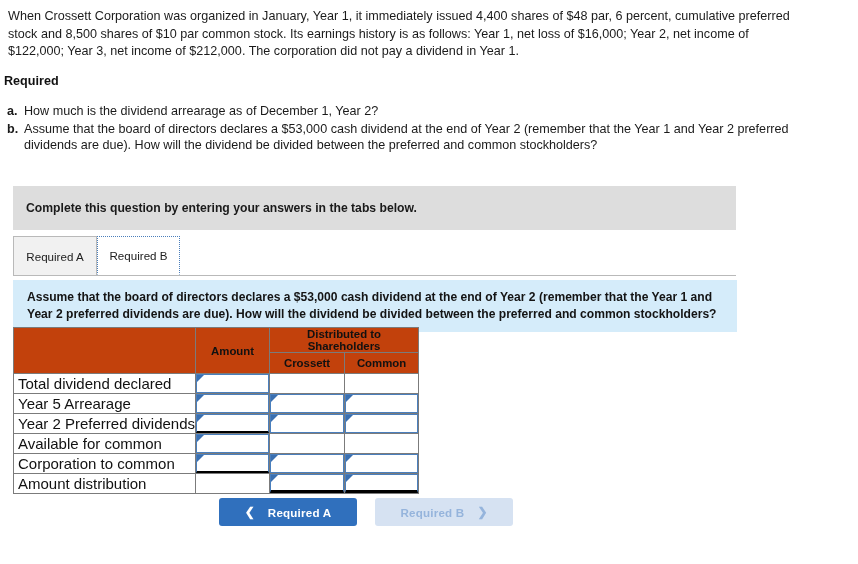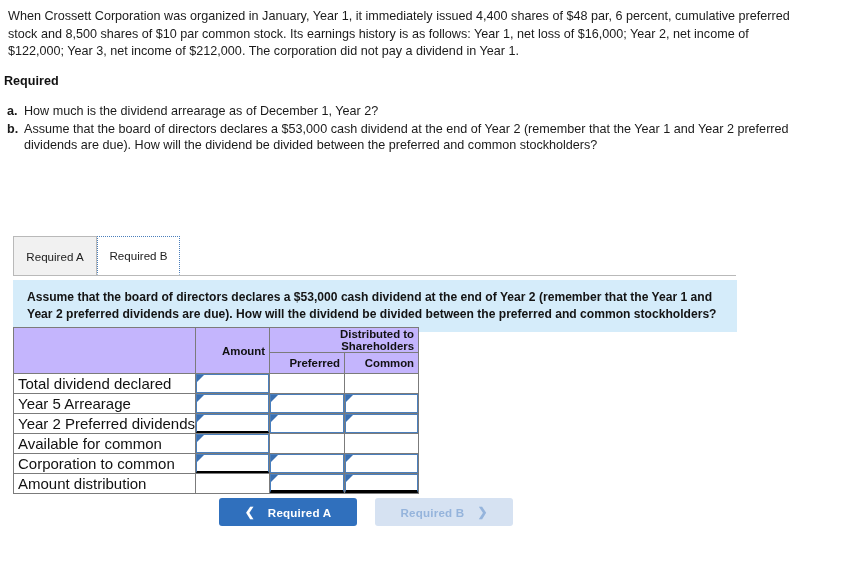--- a/index.html
+++ b/index.html
@@ -111,24 +111,24 @@
     border-collapse: collapse;
     font-size: 11.3px;
     color: #111;
   }
   .answer-table td, .answer-table th {
     border: 1px solid #7b7b7b;
     padding: 0;
     font-weight: normal;
   }
   .answer-table thead th {
-    background: #c4b5fd;
+    background: #c2410c;
     font-weight: bold;
     font-size: 11.4px;
-    text-align: right;
+    text-align: center;
     color: #111;
     height: 21px;
     padding: 0 4px;
   }
   th.col-label   { width: 173px; }
   th.col-amount  { width: 74px; }
   th.col-pref    { width: 75px; }
   th.col-common  { width: 74px; }
 
   .answer-table tbody td { height: 19px; background: #ffffff; }
@@ -197,41 +197,44 @@
     <div class="req-item">
       <span class="req-marker">a.</span>
       <span class="req-text">How much is the dividend arrearage as of December 1, Year 2?</span>
     </div>
     <div class="req-item">
       <span class="req-marker">b.</span>
       <span class="req-text">Assume that the board of directors declares a $53,000 cash dividend at the end of Year 2 (remember that the Year 1 and Year 2 preferred dividends are due). How will the dividend be divided between the preferred and common stockholders?</span>
     </div>
   </div>
 
+  <div class="instruction-banner">
+    <div class="txt">Complete this question by entering your answers in the tabs below.</div>
+  </div>
 
   <div class="tabstrip">
     <div class="tab tab-a">
       <span>Required A</span>
     </div>
     <div class="tab tab-b">
       <span>Required B</span>
     </div>
   </div>
 
   <div class="info-bar">Assume that the board of directors declares a $53,000 cash dividend at the end of Year 2 (remember that the Year 1 and Year 2 preferred dividends are due). How will the dividend be divided between the preferred and common stockholders?</div>
 
   <table class="answer-table">
     <thead>
       <tr>
         <th class="col-label" rowspan="2"></th>
         <th class="col-amount" rowspan="2">Amount</th>
         <th colspan="2">Distributed to Shareholders</th>
       </tr>
       <tr>
-        <th class="col-pref">Preferred</th>
+        <th class="col-pref">Crossett</th>
         <th class="col-common">Common</th>
       </tr>
     </thead>
     <tbody>
 
       <tr>
         <td class="rowlabel">Total dividend declared</td>
         <td class="inputcell">
           <span class="inp"></span>
         </td>

